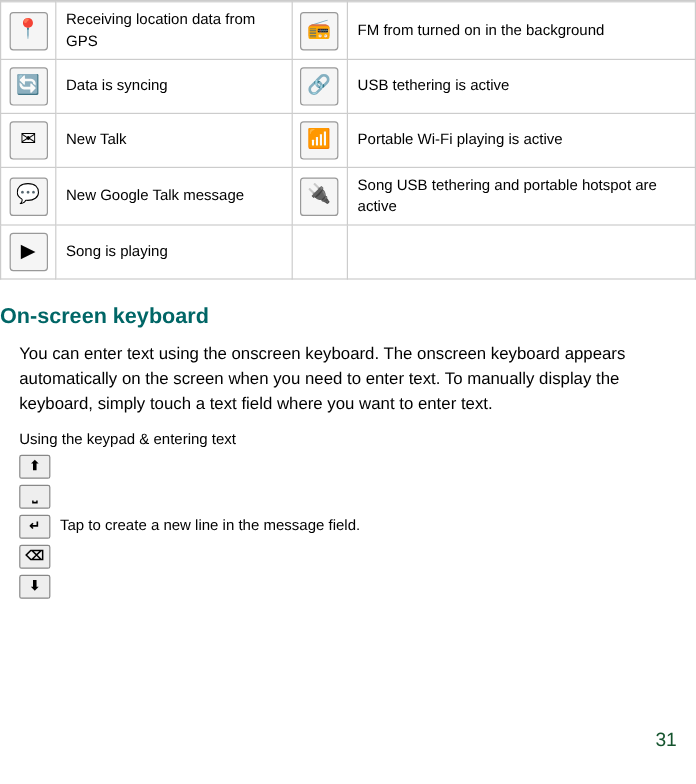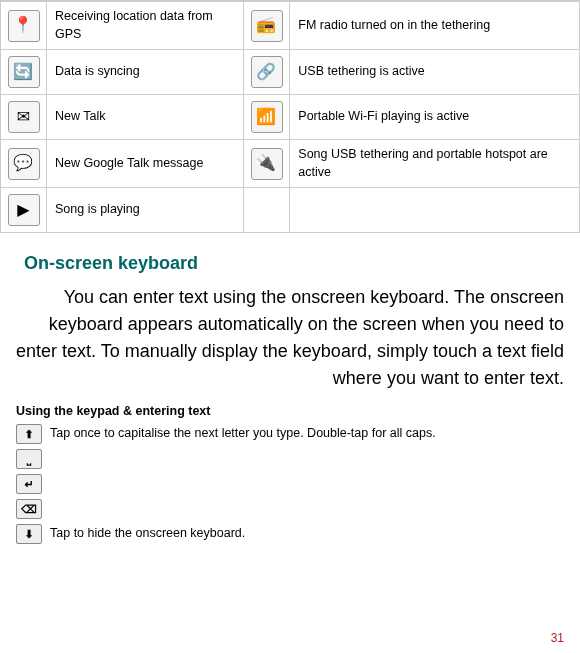--- a/index.html
+++ b/index.html
@@ -47,32 +47,31 @@
       border: 1px solid #999;
       border-radius: 3px;
       font-size: 16px;
       background: #f5f5f5;
     }
 
     .section-heading {
       color: #006666;
       font-size: 18px;
       font-weight: bold;
-      margin: 20px 16px 10px 24px;
+      margin: 20px 16px 10px 0;
     }
 
     .body-text {
-      font-size: 18px;
+      font-size: 14px;
       margin: 0 16px 10px 16px;
       line-height: 1.5;
-      text-align: right;
     }
 
     .bold-label {
-      font-weight: bold;
+      font-weight: normal;
       font-size: 12.5px;
       margin: 12px 16px 6px 16px;
     }
 
     .bullet-list {
       margin: 0 16px 6px 16px;
       padding: 0;
       list-style: none;
     }
 
@@ -94,37 +93,37 @@
       border-radius: 2px;
       font-size: 11px;
       background: #eee;
       margin-right: 8px;
       flex-shrink: 0;
       font-weight: bold;
     }
 
     .page-number {
       position: absolute;
-      bottom: 8px;
+      bottom: 26px;
       right: 16px;
-      font-size: 12px;
-      color: #b91c1c;
+      font-size: 16px;
+      color: #14532d;
     }
   </style>
 </head>
 <body>
 
 <div class="table-container">
   <table>
     <tbody id="table-body">
         <tr>
           <td class="icon-cell"><span class="icon-box">📍</span></td>
           <td>Receiving location data from GPS</td>
           <td class="icon-cell"><span class="icon-box">📻</span></td>
-          <td>FM radio turned on in the tethering</td>
+          <td>FM from turned on in the background</td>
         </tr>
         <tr>
           <td class="icon-cell"><span class="icon-box">🔄</span></td>
           <td>Data is syncing</td>
           <td class="icon-cell"><span class="icon-box">🔗</span></td>
           <td>USB tethering is active</td>
         </tr>
         <tr>
           <td class="icon-cell"><span class="icon-box">✉</span></td>
           <td>New Talk</td>
@@ -149,30 +148,29 @@
 
 <div class="section-heading">On-screen keyboard</div>
 
 <p class="body-text">You can enter text using the onscreen keyboard. The onscreen keyboard appears automatically on the screen when you need to enter text. To manually display the keyboard, simply touch a text field where you want to enter text.</p>
 
 <p class="bold-label">Using the keypad &amp; entering text</p>
 
 <ul class="bullet-list" id="bullet-list">
     <li>
       <span class="bullet-icon">⬆</span>
-      <span>Tap once to capitalise the next letter you type. Double-tap for all caps.</span>
     </li>
     <li>
       <span class="bullet-icon">⎵</span>
     </li>
     <li>
       <span class="bullet-icon">↵</span>
+      <span>Tap to create a new line in the message field.</span>
     </li>
     <li>
       <span class="bullet-icon">⌫</span>
     </li>
     <li>
       <span class="bullet-icon">⬇</span>
-      <span>Tap to hide the onscreen keyboard.</span>
     </li>
   </ul>
 
 <div class="page-number">31</div>
 
 </body></html>

